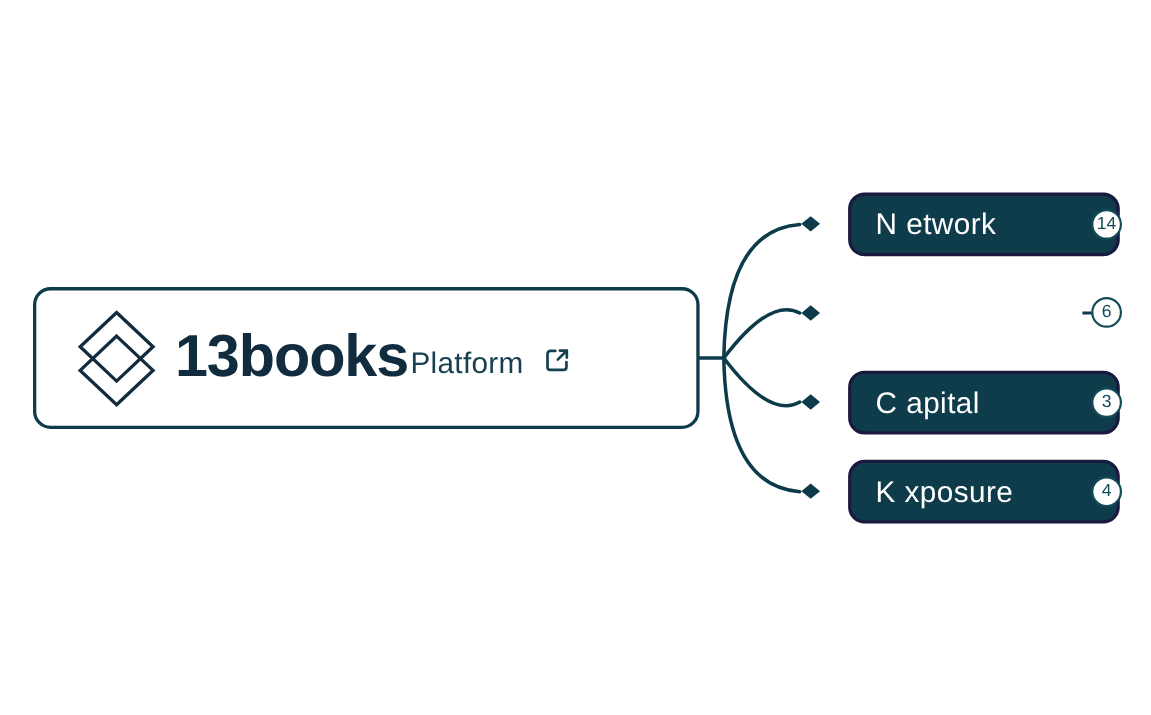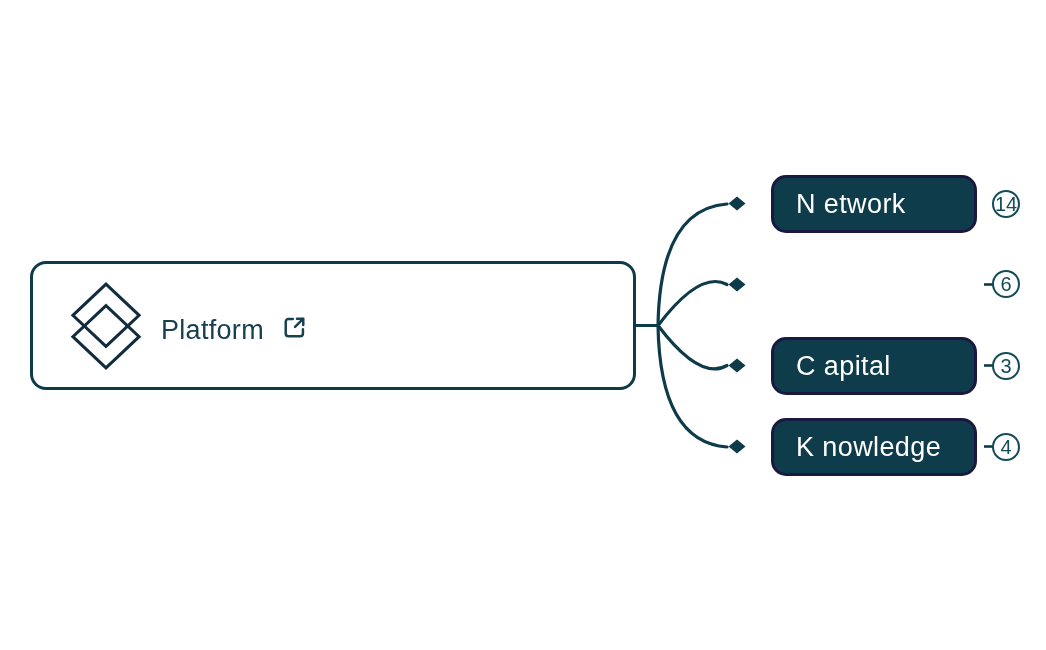--- a/index.html
+++ b/index.html
@@ -36,41 +36,41 @@
     letter-spacing:-1px;line-height:1;transform:translateY(-2px);
   }
   .platform{
     font-size:27px;font-weight:500;color:var(--platform-text);
     margin-left:2px;transform:translateY(5px);letter-spacing:0.3px;
   }
   .ext-icon{margin-left:17px;transform:translateY(2px);}
   .ext-icon path{stroke:var(--platform-text);stroke-width:2.2;fill:none;stroke-linecap:round;stroke-linejoin:round;}
 
   .branch-node{
-    position:absolute;left:771px;width:206px;height:58px;
+    position:absolute;left:771px;width:247px;height:58px;
     background:var(--node-fill);
     border:3px solid var(--node-fill);border-radius:15px;
     display:flex;align-items:center;padding-left:22px;
     z-index:2;cursor:default;
   }
   .branch-node.selected{border-color:var(--selected-border);}
   .branch-node .label{
     color:var(--node-text);font-size:27px;font-weight:500;letter-spacing:0.4px;
     white-space:pre;
   }
   .node-1{top:175px;}
   .node-2{top:256px;}
   .node-3{top:337px;text-align:right;}
   .node-4{top:418px;}
 
   .badge{
     position:absolute;left:992px;width:28px;height:28px;border-radius:50%;
     background:var(--background);border:2.2px solid var(--badge);
     display:flex;align-items:center;justify-content:center;
-    font-size:20px;color:var(--badge);z-index:3;
+    font-size:16px;color:var(--badge);z-index:3;
   }
   .badge-1{top:190px;}
   .badge-2{top:270px;}
   .badge-3{top:352px;}
   .badge-4{top:433px;}
 </style>
 </head>
 <body>
 
 <div class="canvas">
@@ -88,36 +88,37 @@
     <path class="badge-stub" d="M 984 284.5 H 994"></path>
     <path class="badge-stub" d="M 984 365.5 H 994"></path>
     <path class="badge-stub" d="M 984 446.5 H 994"></path>
   </svg>
 
   <div class="root-node">
     <svg class="logo" width="74" height="88" viewBox="0 0 76 90">
       <path d="M 38 2 L 72 34 L 38 66 L 4 34 Z"></path>
       <path d="M 38 24 L 72 56 L 38 88 L 4 56 Z"></path>
     </svg>
+    <span class="wordmark">13books</span>
     <span class="platform">Platform</span>
     <svg class="ext-icon" width="27" height="27" viewBox="0 0 24 24">
       <path d="M10.5 4.5 H6.6 C5.2 4.5 4.2 5.5 4.2 6.9 V17.4 C4.2 18.8 5.2 19.8 6.6 19.8 H17.1 C18.5 19.8 19.5 18.8 19.5 17.4 V13.5"></path>
       <path d="M12.5 11.5 L19.6 4.4"></path>
       <path d="M14.2 4.2 H19.8 V9.8"></path>
     </svg>
   </div>
 
   <div class="branch-node node-1 selected">
     <span class="label">N etwork</span>
   </div>
   <div class="branch-node node-3 selected">
     <span class="label">C apital</span>
   </div>
   <div class="branch-node node-4 selected">
-    <span class="label">K nowledge</span>
+    <span class="label">K xposure</span>
   </div>
 
   <div class="badge badge-1">14</div>
   <div class="badge badge-2">6</div>
   <div class="badge badge-3">3</div>
   <div class="badge badge-4">4</div>
 
 </div>
 
 </body></html>

